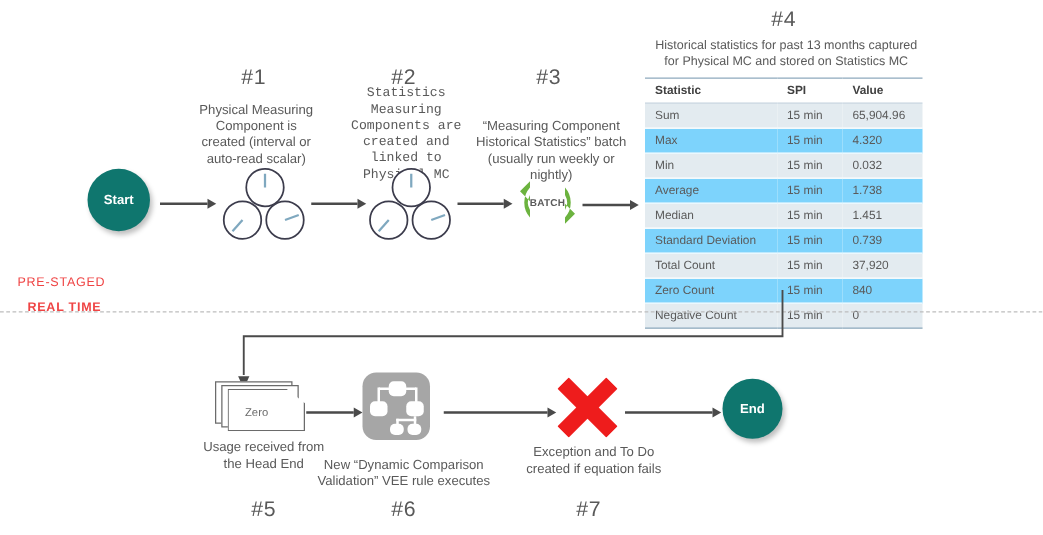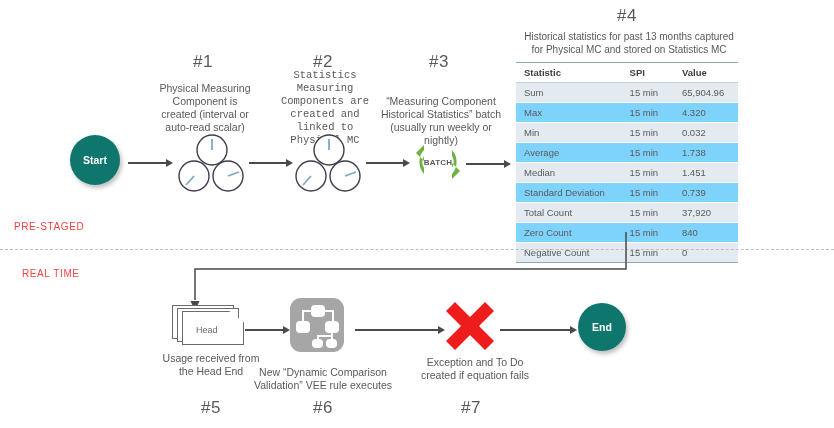--- a/index.html
+++ b/index.html
@@ -246,34 +246,34 @@
             <td>Negative Count</td>
             <td>15 min</td>
             <td>0</td>
           </tr>
         </tbody>
     </table>
   </div>
 
   <div class="abs lane-label" style="left:14px;top:221px;">PRE-STAGED</div>
   <div class="abs dash-divider" style="left:0px;top:249px;width:834px;"></div>
-  <div class="abs lane-label" style="left:22px;top:268px;">REAL TIME</div>
+  <div class="abs lane-label" style="left:22px;top:241px;font-weight:bold;">REAL TIME</div>
 
   <div class="abs" style="left:180px;top:232px;width:460px;height:90px;">
     <svg width="460" height="90" viewBox="0 0 460 90">
       <polyline points="446,0 446,37 15,37 15,68" fill="none" stroke="#4a4a4a" stroke-width="1.5"></polyline>
       <polygon points="15,79 10.5,69 19.5,69" fill="#4a4a4a"></polygon>
     </svg>
   </div>
 
   <div class="abs" style="left:172px;top:305px;width:80px;height:44px;">
     <div class="doc" style="left:0px;top:0px;"></div>
     <div class="doc" style="left:5px;top:3px;"></div>
     <div class="doc doc-front" style="left:10px;top:6px;"></div>
-    <div class="doc-label" style="left:24px;top:20px;">Head</div>
+    <div class="doc-label" style="left:24px;top:20px;">Zero</div>
   </div>
 
   <div class="abs" style="left:245px;top:326px;">
     <div style="display:flex;align-items:center;">
       <div class="arrow-line" style="width:38px;"></div>
       <div class="arrow-head"></div>
     </div>
   </div>
 
   <div class="abs" style="left:290px;top:298px;">

